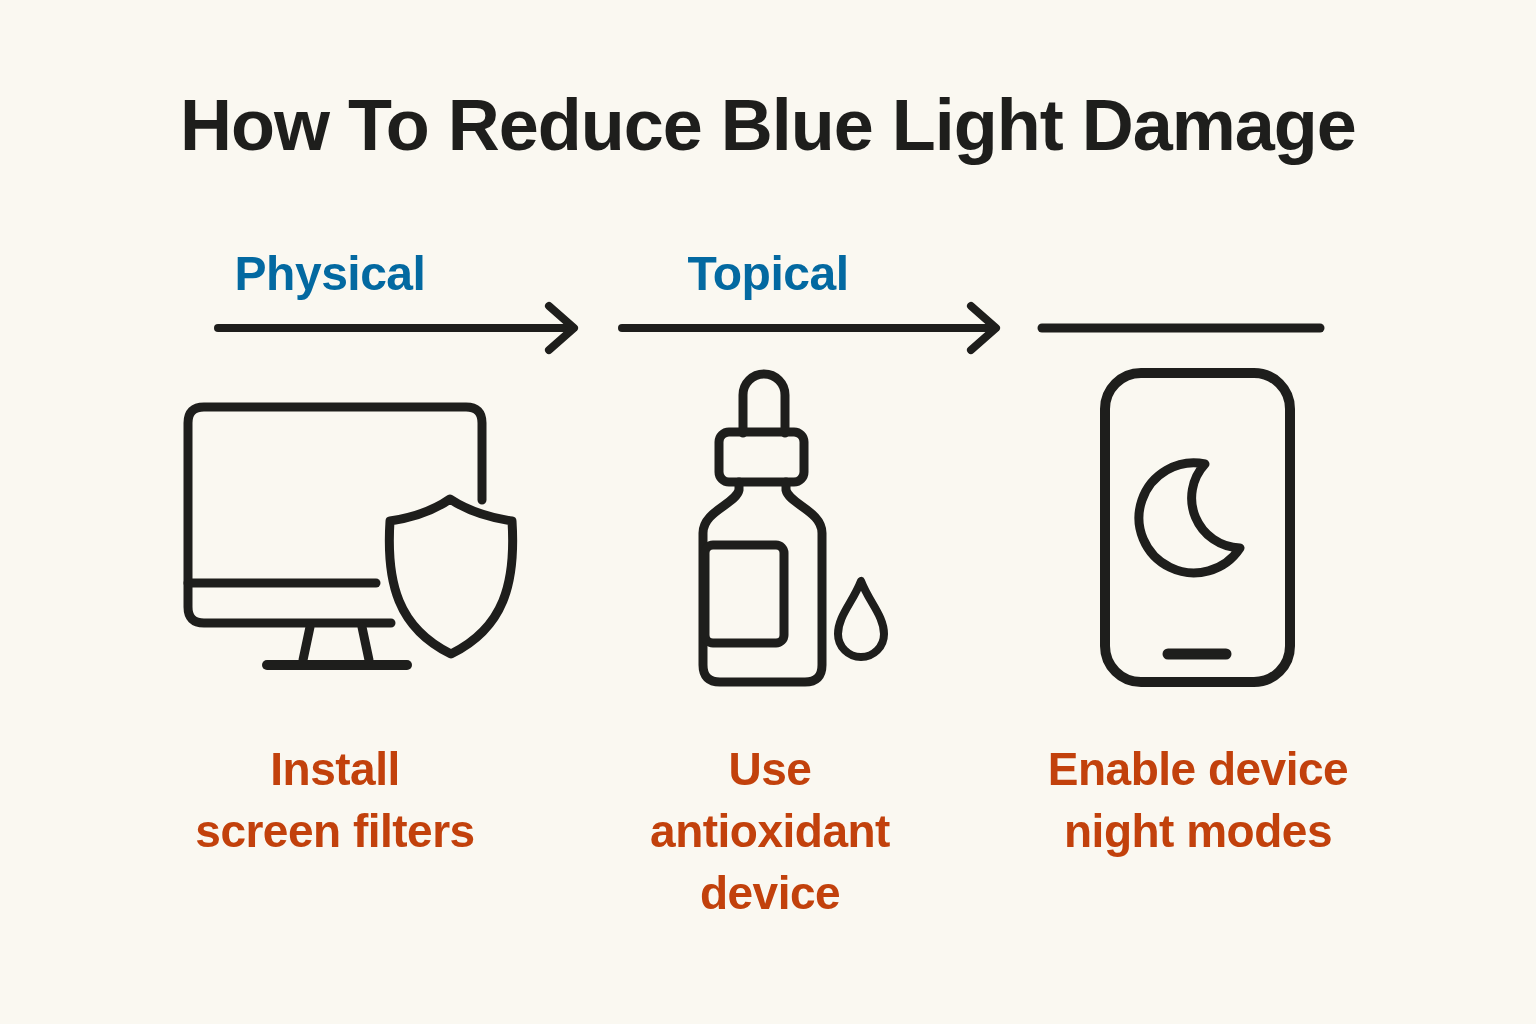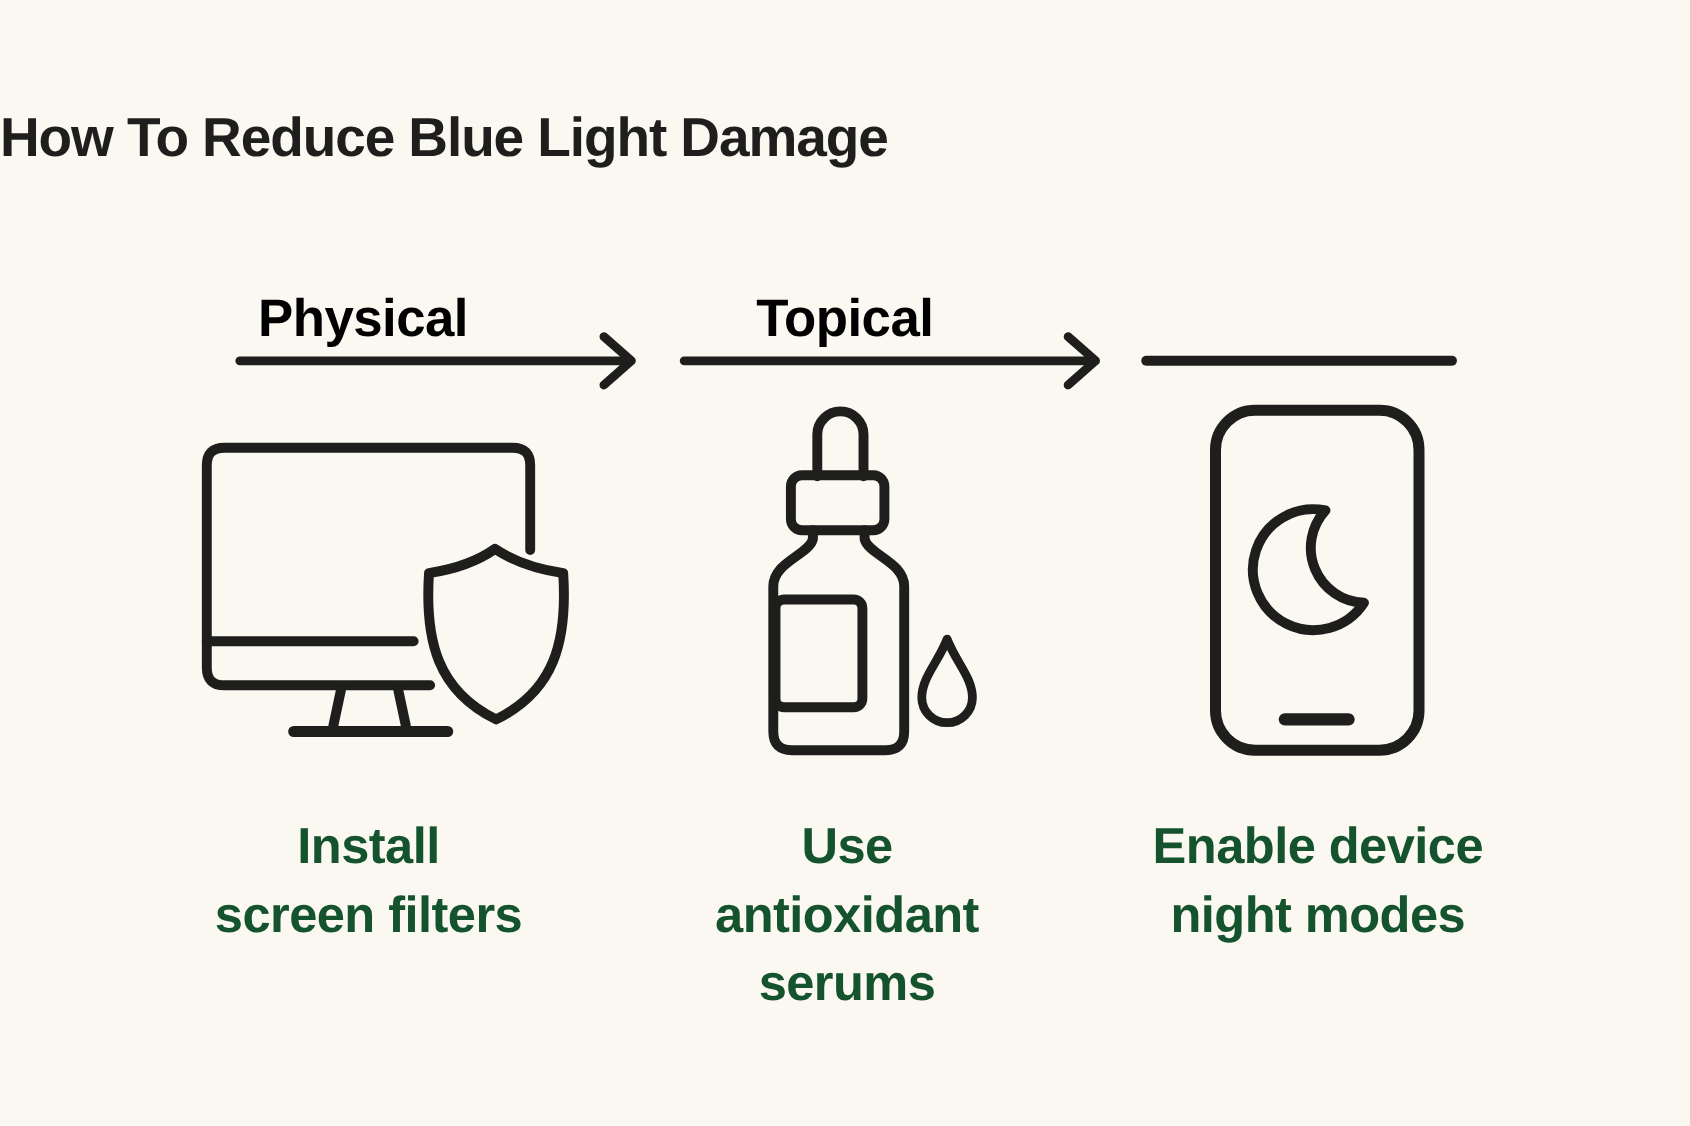--- a/index.html
+++ b/index.html
@@ -10,48 +10,48 @@
     height: 1024px;
     background: #FAF8F1;
     overflow: hidden;
     color: #1E1E1C;
   }
   .title {
     position: absolute;
     top: 82px;
     left: 0;
     width: 100%;
-    text-align: left;
-    font-size: 50px;
+    text-align: center;
+    font-size: 72px;
     font-weight: 700;
     letter-spacing: -1px;
     line-height: 86px;
     color: #1E1E1C;
   }
   .col-label {
     position: absolute;
-    top: 262px;
+    top: 246px;
     transform: translateX(-50%);
     font-size: 48px;
     font-weight: 700;
     letter-spacing: -0.5px;
     white-space: nowrap;
-    color: #000000;
+    color: #0369a1;
   }
   .caption {
     position: absolute;
     top: 738px;
     transform: translateX(-50%);
     font-size: 46px;
     font-weight: 700;
     letter-spacing: -0.5px;
     line-height: 62px;
     text-align: center;
     white-space: pre-line;
-    color: #14532d;
+    color: #c2410c;
   }
   .abs { position: absolute; }
   svg .ink {
     stroke: #1E1E1C;
     fill: none;
     stroke-linecap: round;
     stroke-linejoin: round;
   }
   svg .ink-fill {
     stroke: #1E1E1C;
@@ -117,17 +117,17 @@
 
     <path class="ink" stroke-width="9" d="M 1205 464 A 55 55 0 1 0 1240 548 A 50 50 0 0 1 1205 464 Z"></path>
 
     <path class="ink" stroke-width="11" d="M 1168 654 L 1226 654"></path>
   </svg>
 
   <div class="caption" style="left:335px;">Install
 screen filters</div>
   <div class="caption" style="left:770px;">Use
 antioxidant
-serums</div>
+device</div>
   <div class="caption" style="left:1198px;">Enable device
 night modes</div>
 
 </div>
 
 </body></html>

